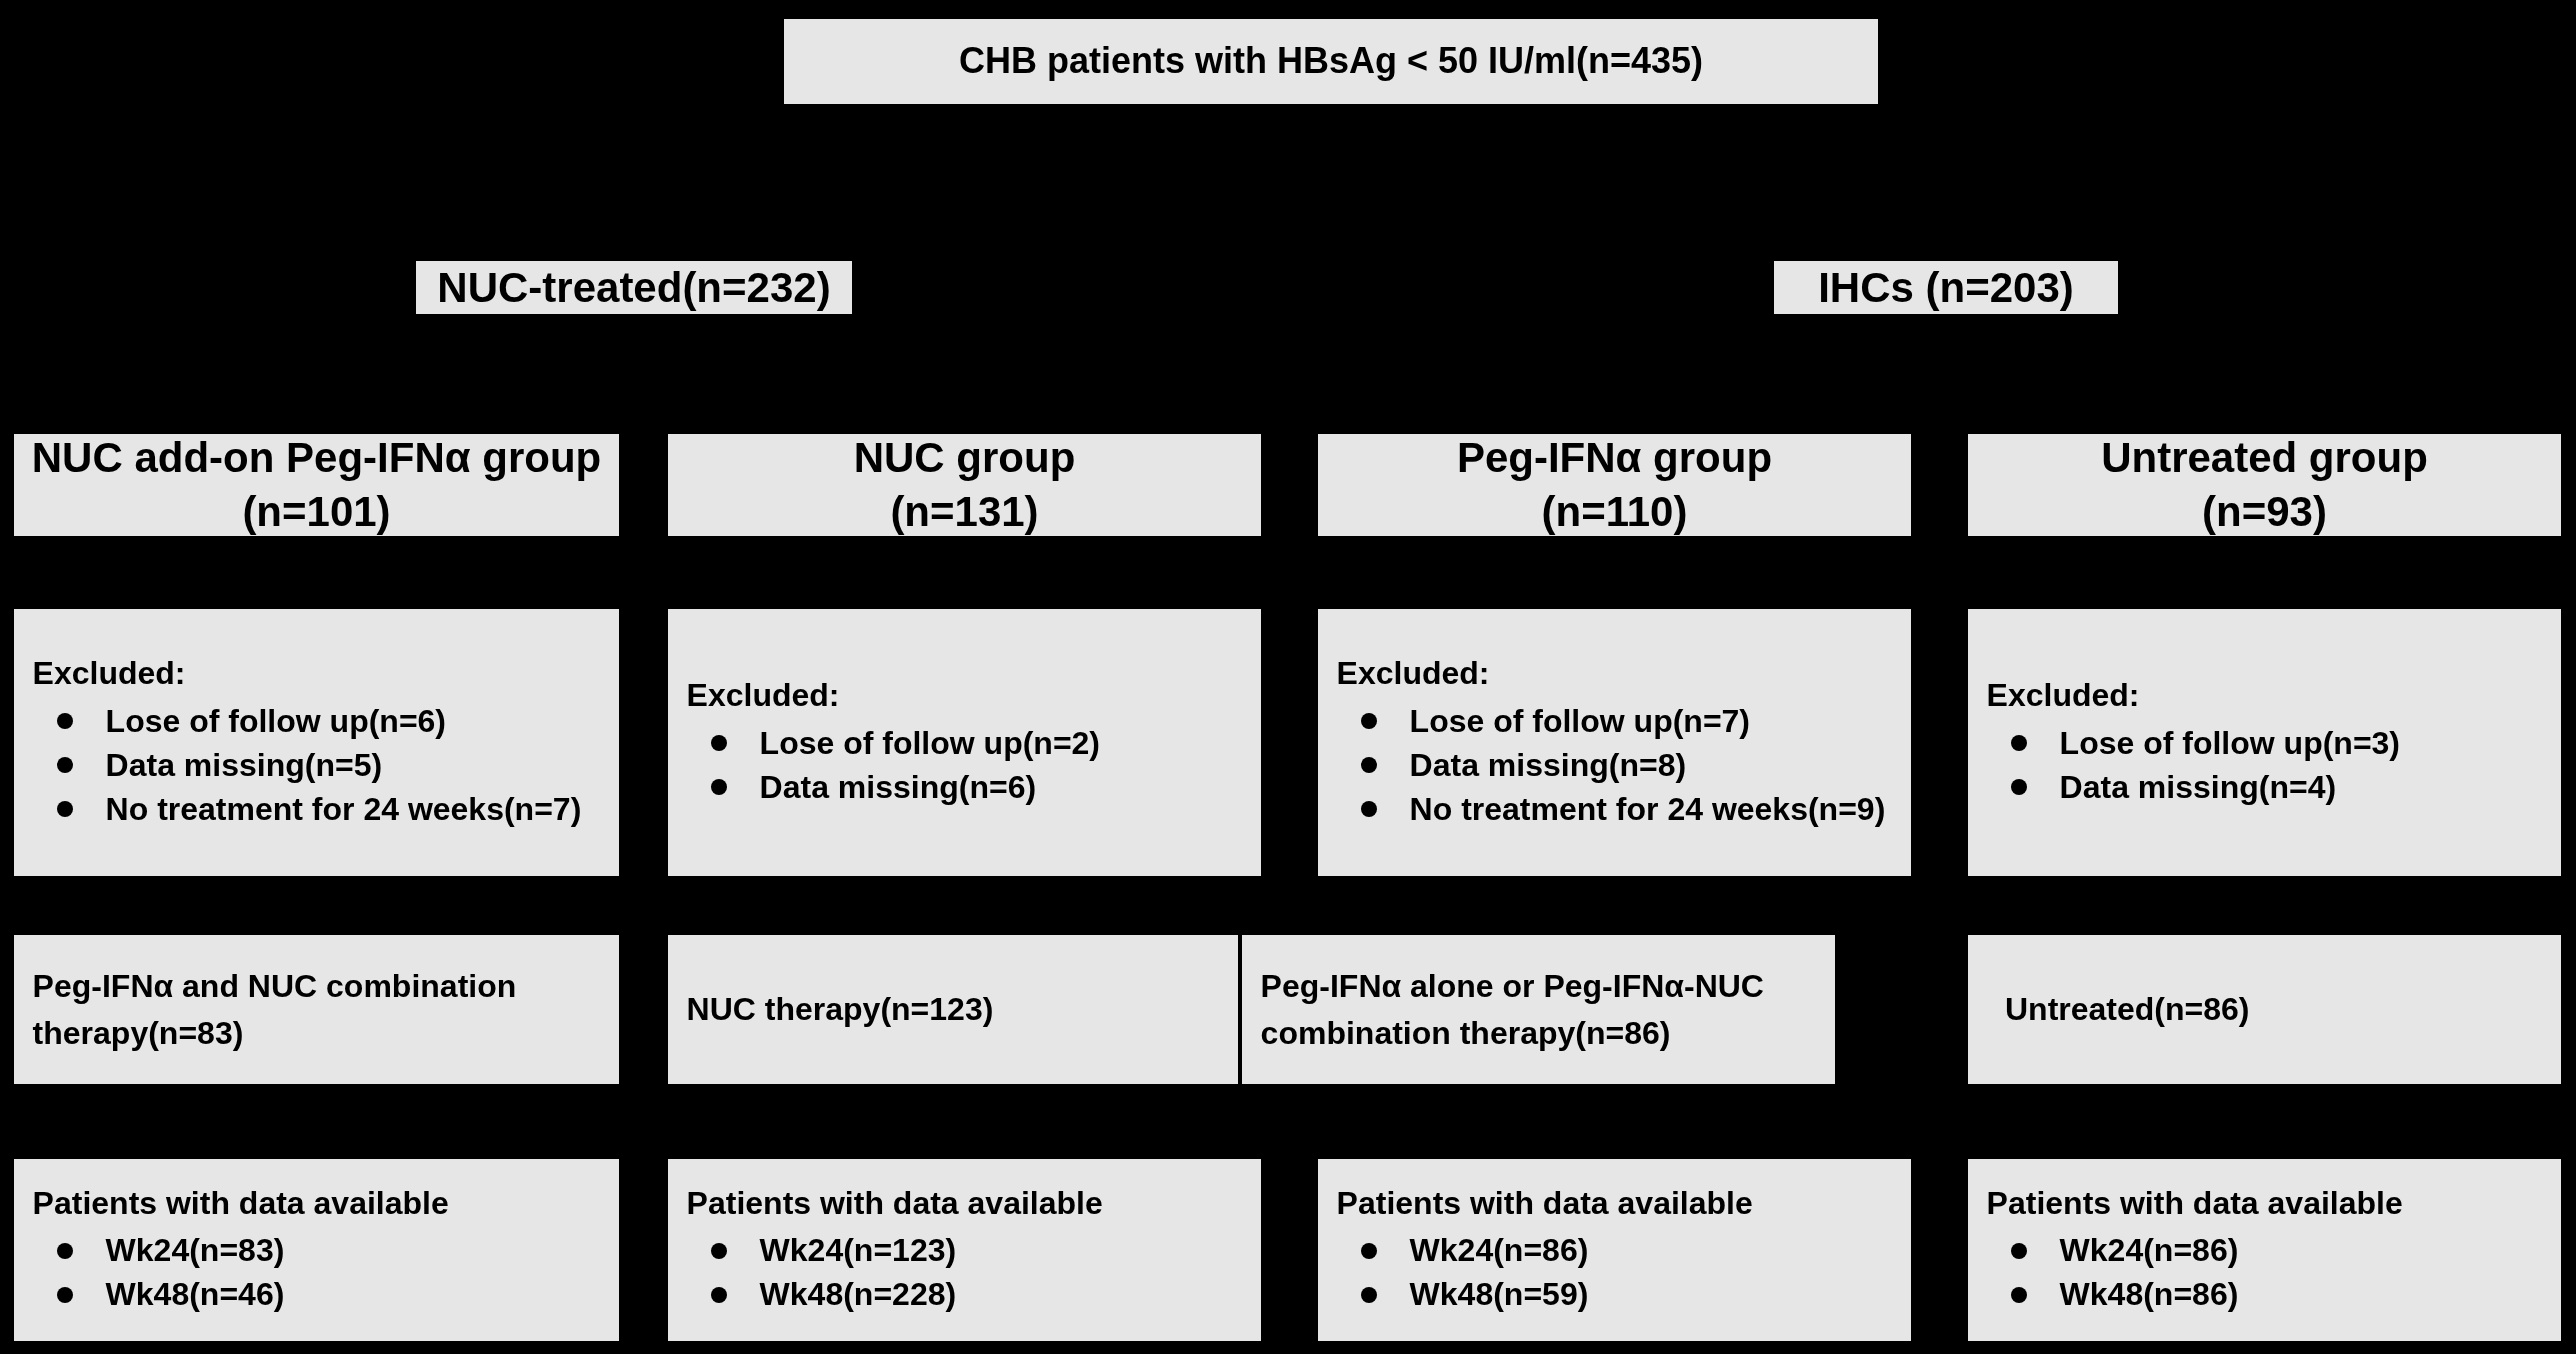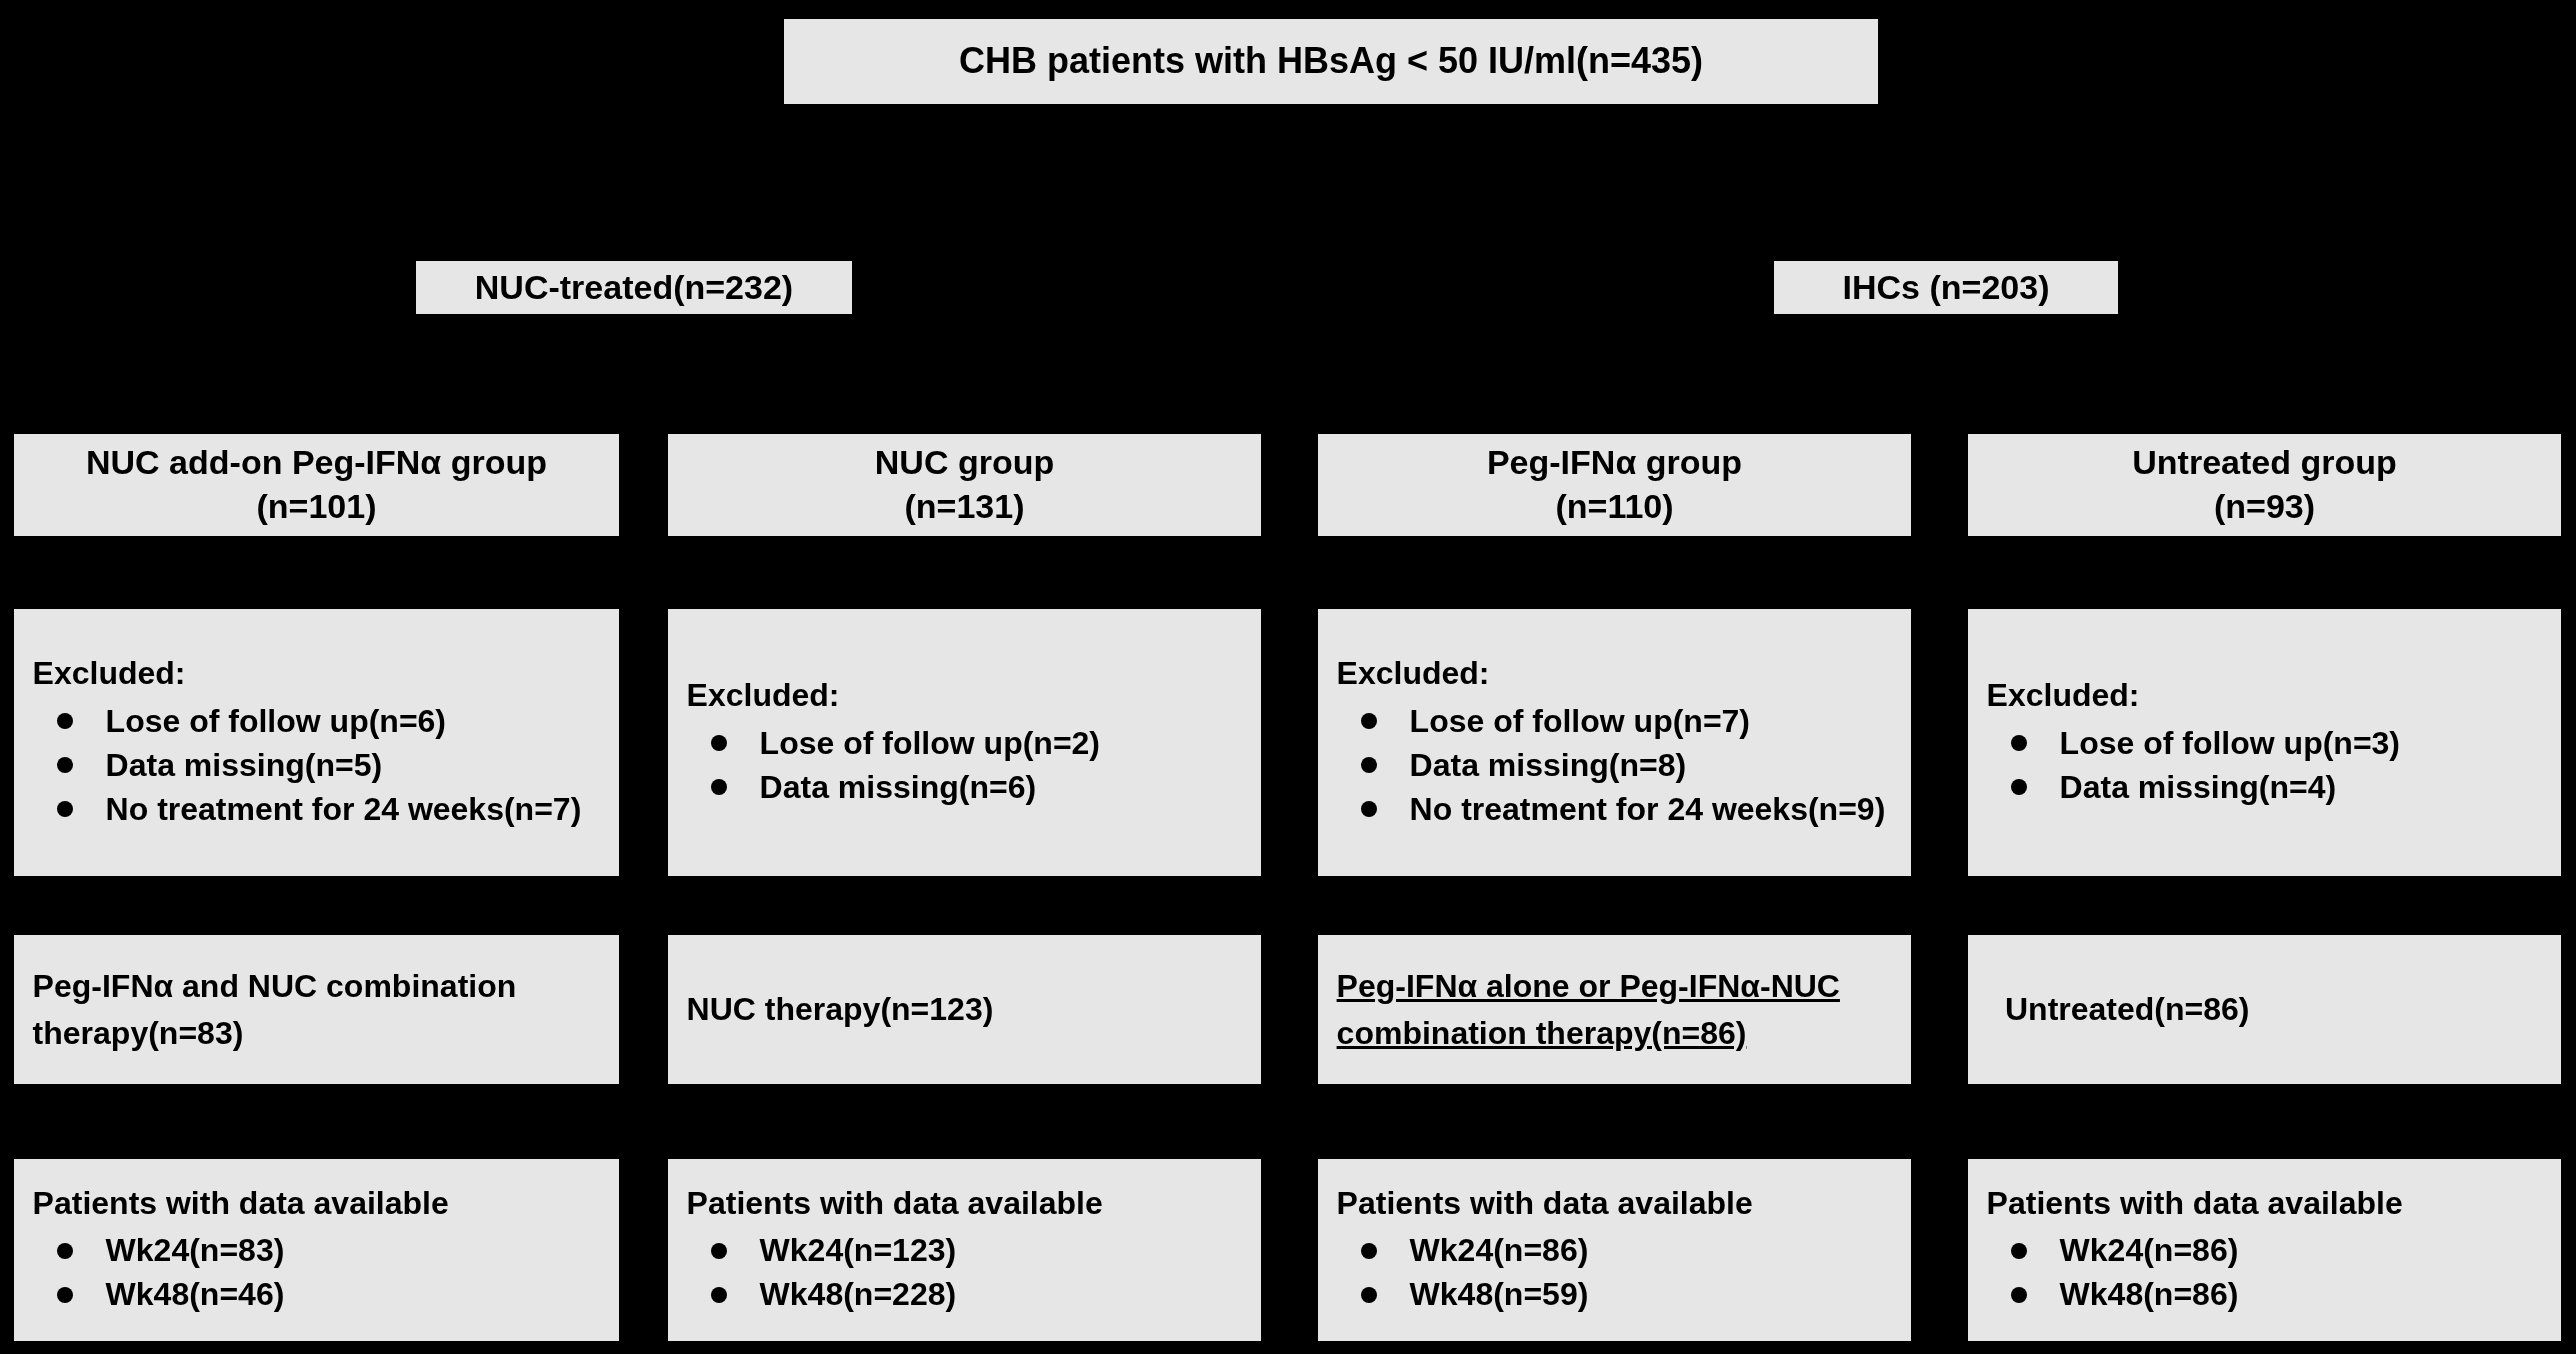--- a/index.html
+++ b/index.html
@@ -30,21 +30,21 @@
   .box.center {
     align-items: center;
     text-align: center;
   }
   .box-title {
     font-weight: bold;
     line-height: 1.28;
     white-space: pre-line;
   }
   .t-xl { font-size: 36px; }
-  .t-lg { font-size: 34px; }
+  .t-lg { font-size: 42px; }
 
   .box.pad {
     padding: 15px 18.6px;
     align-items: flex-start;
     text-align: left;
   }
   .heading {
     font-weight: bold;
     font-size: 32px;
     line-height: 1.3;
@@ -213,21 +213,21 @@
     <div class="heading">Excluded:</div>
     <ul class="bullets">
       <li>Lose of follow up(n=7)</li>
       <li>Data missing(n=8)</li>
       <li>No treatment for 24 weeks(n=9)</li>
     </ul>
   </div>
   <div class="vline" style="left:1624px; top:880px; height:69px;"></div>
   <div class="arrowhead" style="left:1612px; top:924px;"></div>
 
-  <div class="box pad" style="left:1314px; top:931px; width:601px; height:157px;text-decoration:underline;">
+  <div class="box pad" style="left:1238px; top:931px; width:601px; height:157px;">
     <div class="plaintext">Peg-IFNα alone or Peg-IFNα-NUC combination therapy(n=86)</div>
   </div>
   <div class="vline" style="left:1624px; top:1087px; height:69px;"></div>
   <div class="arrowhead" style="left:1612px; top:1131px;"></div>
 
   <div class="box pad" style="left:1314px; top:1155px; width:601px; height:190px;">
     <div class="heading">Patients with data available</div>
     <ul class="bullets">
       <li>Wk24(n=86)</li>
       <li>Wk48(n=59)</li>

